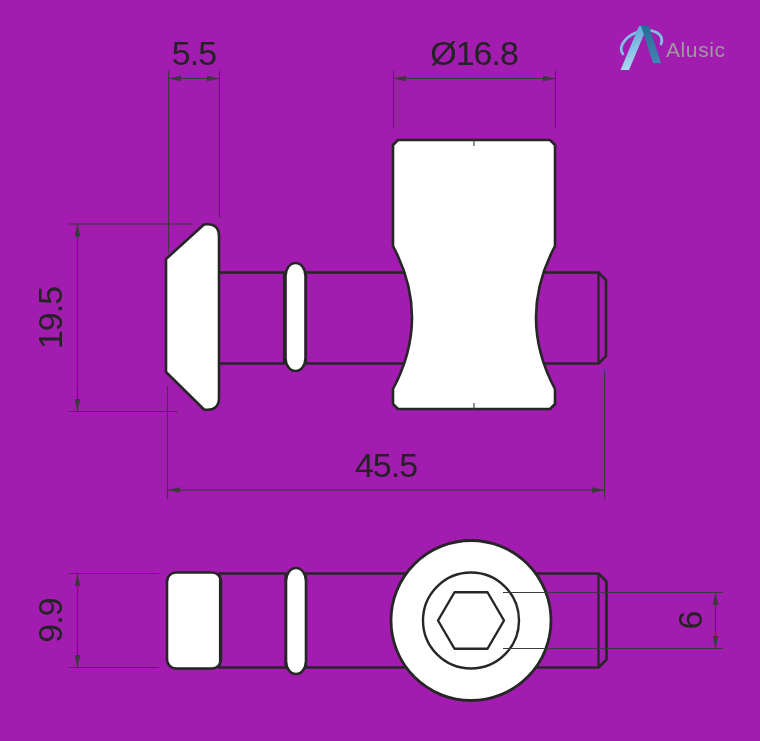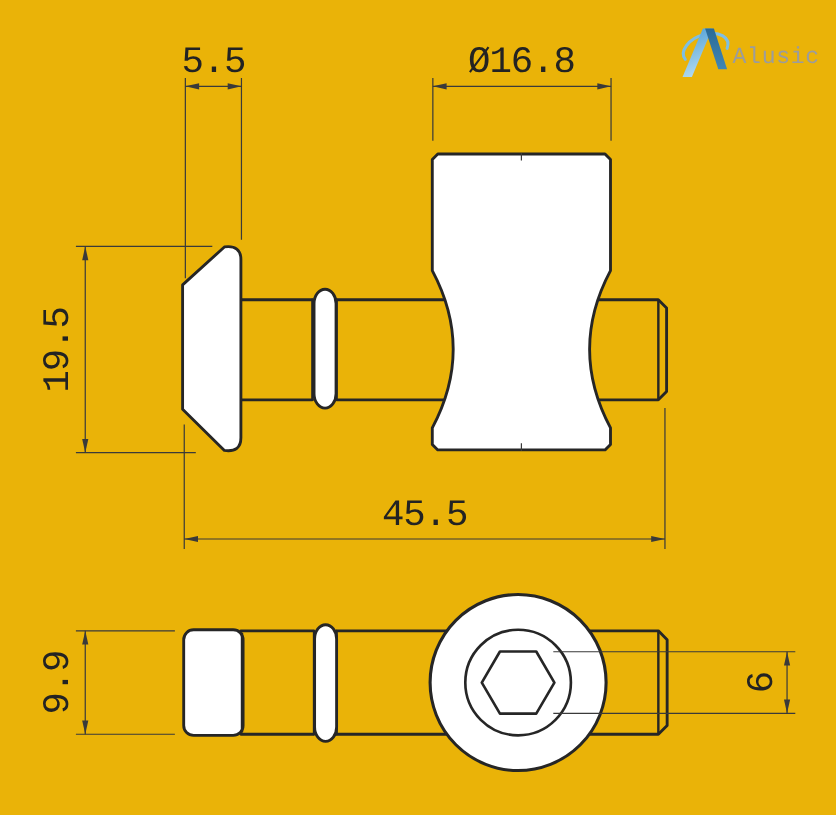--- a/index.html
+++ b/index.html
@@ -1,17 +1,17 @@
 <!DOCTYPE html>
 <html><head>
 <meta charset="utf-8">
 <style>
   html,body{margin:0;padding:0;background:#ffffff;}
-  .canvas{position:relative;width:760px;height:741px;background:#eab308;overflow:hidden;
-          font-family:Liberation Mono, monospace;}
+  .canvas{position:relative;width:760px;height:741px;background:#a21caf;overflow:hidden;
+          font-family:Liberation Sans, sans-serif;}
   svg{position:absolute;left:0;top:0;}
   
   .thick{stroke:#262626;stroke-width:2.6;fill:none;stroke-linejoin:round;stroke-linecap:round;}
   .thick2{stroke:#262626;stroke-width:2.2;fill:none;stroke-linecap:round;}
   .fillw{fill:#ffffff;}
   
   .thin{stroke:#3a3a3a;stroke-width:1.1;fill:none;stroke-linecap:butt;}
   .arr{fill:#3a3a3a;stroke:none;}
   .dimtext{fill:#232323;font-size:34px;letter-spacing:-1px;text-anchor:middle;}
   .logotext{fill:#9c9c9c;font-size:21px;letter-spacing:0.6px;}

